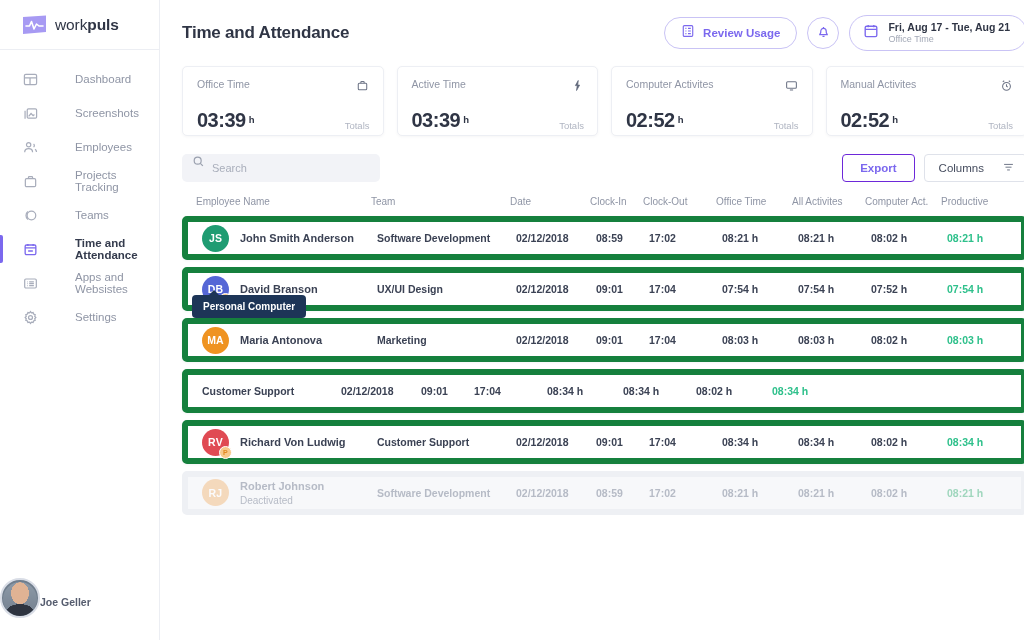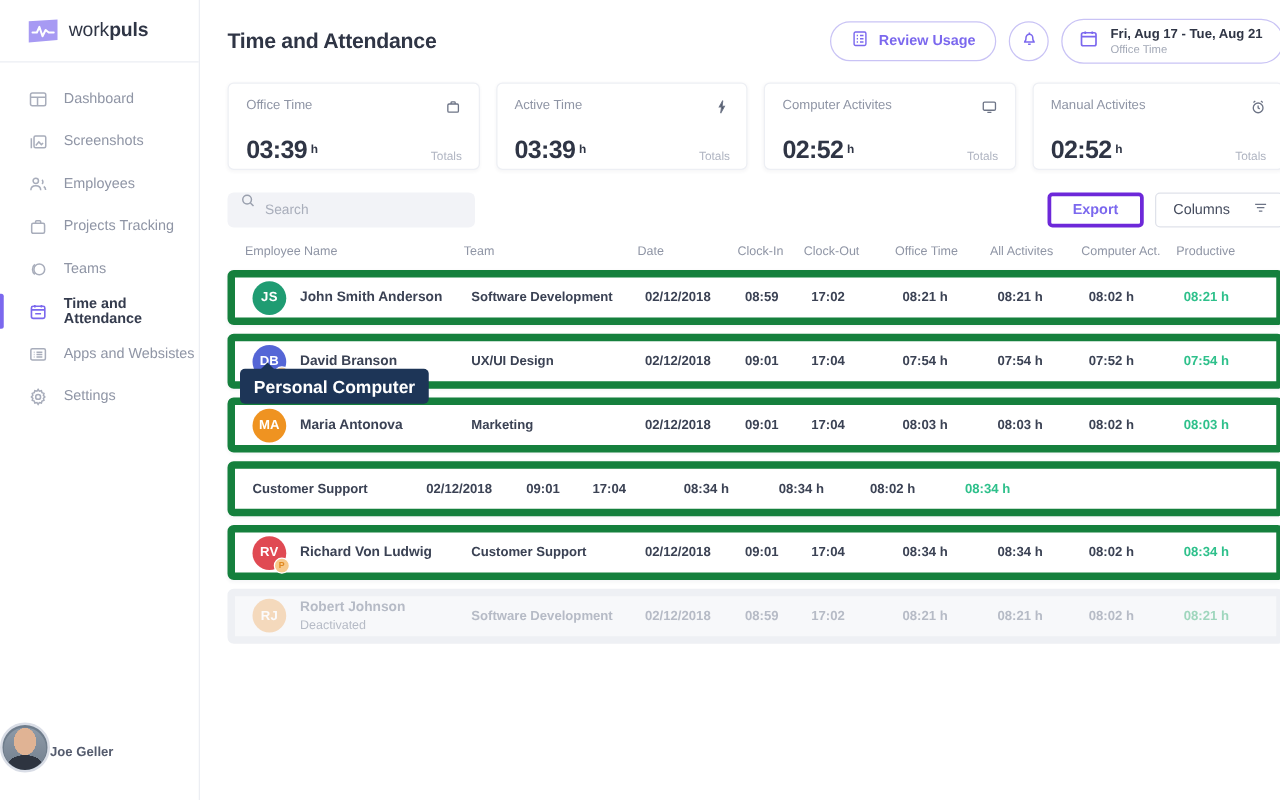--- a/index.html
+++ b/index.html
@@ -40,20 +40,21 @@
   .nav { padding-top: 12px; }
   .nav-item {
     height: 34px;
     display: flex; align-items: center;
     padding-left: 22px;
     position: relative;
     cursor: pointer;
     color: #8f95a5;
     font-size: 11.5px;
     margin-bottom: 0;
+    gap: 24px;
   }
   .nav-item .ico { width: 17px; height: 17px; margin-right: 12px; flex:0 0 17px; display:flex; align-items:center; justify-content:center;}
   .nav-item.active { color: #343b4d; font-weight: 700; }
   .nav-item.active::before {
     content: ""; position: absolute; left: 0; top: 3px;
     width: 3px; height: 28px; background: #7b68ee; border-radius: 0 2px 2px 0;
   }
   .nav-item.active .ico svg { stroke: #7b68ee; }
   .nav-item .ico svg { stroke: #a8adbb; }
 
@@ -124,21 +125,21 @@
     display: flex; padding: 0 10px; gap: 7px;
   }
   .search-box input {
     border: none; background: transparent; outline: none;
     font-size: 11px; color: #7d8494; width: 100%;
     font-family: "Liberation Sans", sans-serif;
   }
   .search-box input::placeholder { color: #a9aebb; }
   .toolbar-right { margin-left: auto; display:flex; gap: 9px; }
   .btn-export {
-    height: 28px; padding: 0 17px; border: 3px solid #6d28d9; border-radius: 4px;
+    height: 28px; padding: 0 17px; border: 1px solid #6d28d9; border-radius: 4px;
     background: #fff; color: #7b68ee; font-size: 11.5px; font-weight: 700;
     display:flex; align-items:center; cursor:pointer;
     font-family: "Liberation Sans", sans-serif;
   }
   .btn-columns {
     height: 28px; padding: 0 11px 0 14px; border: 1px solid #dfe2ea; border-radius: 4px;
     background: #fff; color: #454c5e; font-size: 11.5px;
     display:flex; align-items:center; gap: 18px; cursor:pointer;
     font-family: "Liberation Sans", sans-serif;
   }
@@ -190,21 +191,21 @@
   }
   .emp-txt { display:flex; flex-direction: column; line-height:1.3; }
   .emp-name { font-size: 11px; color: #3b4254; font-weight: 700; }
   .emp-sub { font-size: 10px; color: #b6bbc6; }
   .cell { font-size: 10.5px; color: #3b4254; font-weight: 700; }
   .cell.prod { color: #2ec08b; }
 
   .tooltip {
     position: absolute;
     background: #1d3557; color: #fff;
-    font-size: 14px; font-weight: 700;
+    font-size: 10px; font-weight: 700;
     padding: 6px 11px; border-radius: 4px;
     left: 32px; top: 99px; z-index: 30;
     white-space: nowrap;
   }
   .tooltip::after {
     content: ""; position: absolute; top: -5px; left: 16px;
     border-left: 6px solid transparent; border-right: 6px solid transparent;
     border-bottom: 6px solid #1d3557;
   }
 </style>

